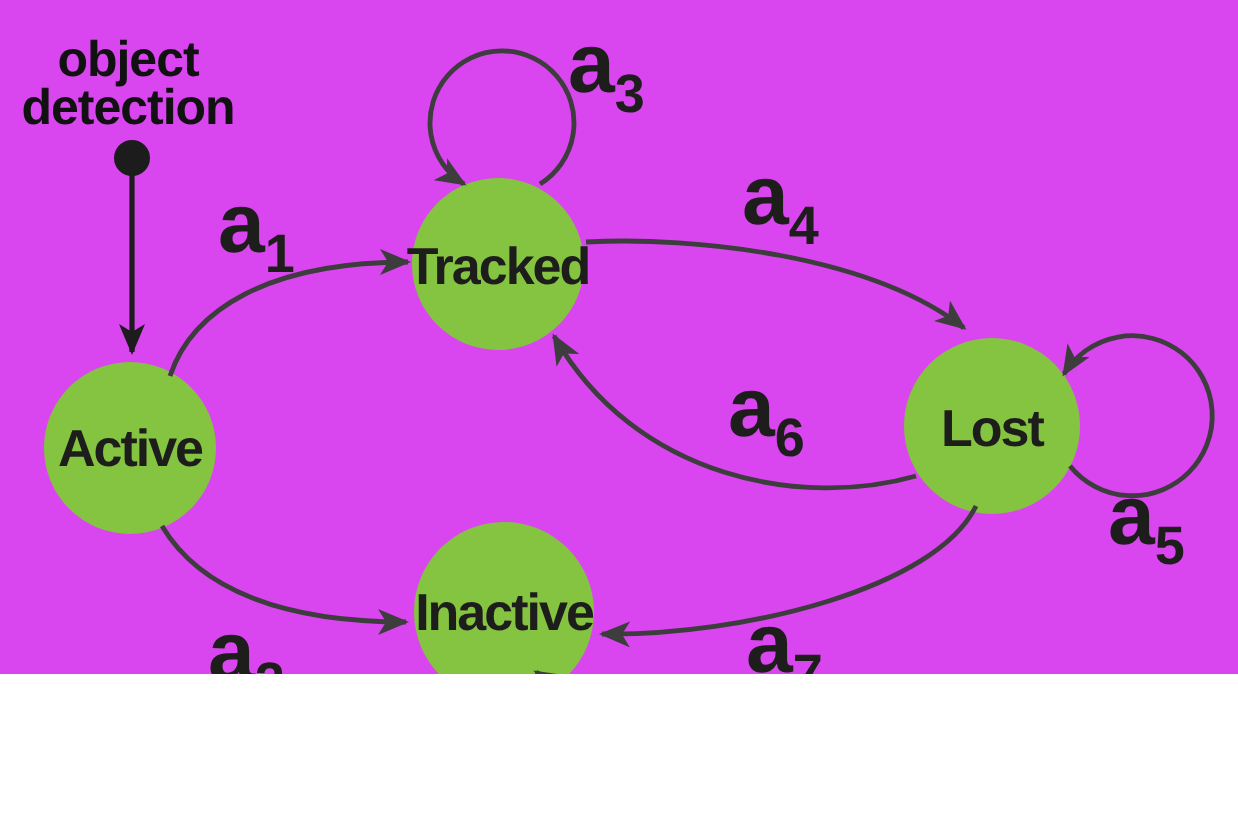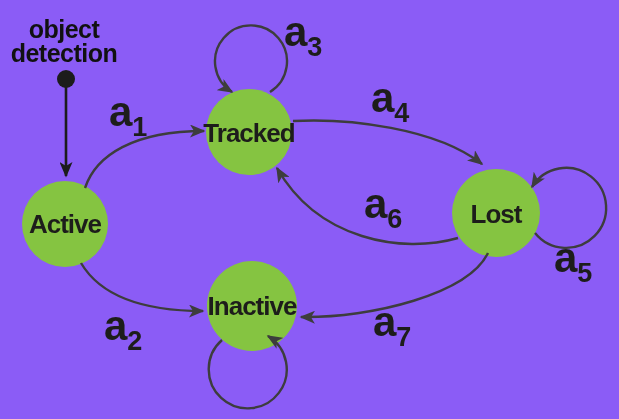--- a/index.html
+++ b/index.html
@@ -1,18 +1,18 @@
 <!DOCTYPE html>
 <html><head>
 <meta charset="utf-8">
 <style>
   html, body { margin: 0; padding: 0; background: #ffffff; }
   .canvas {
-    width: 619px; height: 419px;
-    background: #8b5cf6;
+    width: 619px; height: 337px;
+    background: #d946ef;
     position: relative;
     overflow: hidden;
     font-family: "Liberation Sans", sans-serif;
   }
   svg { display: block; }
   .edge {
     fill: none;
     stroke: #3d3d3d;
     stroke-width: 2.4;
   }

